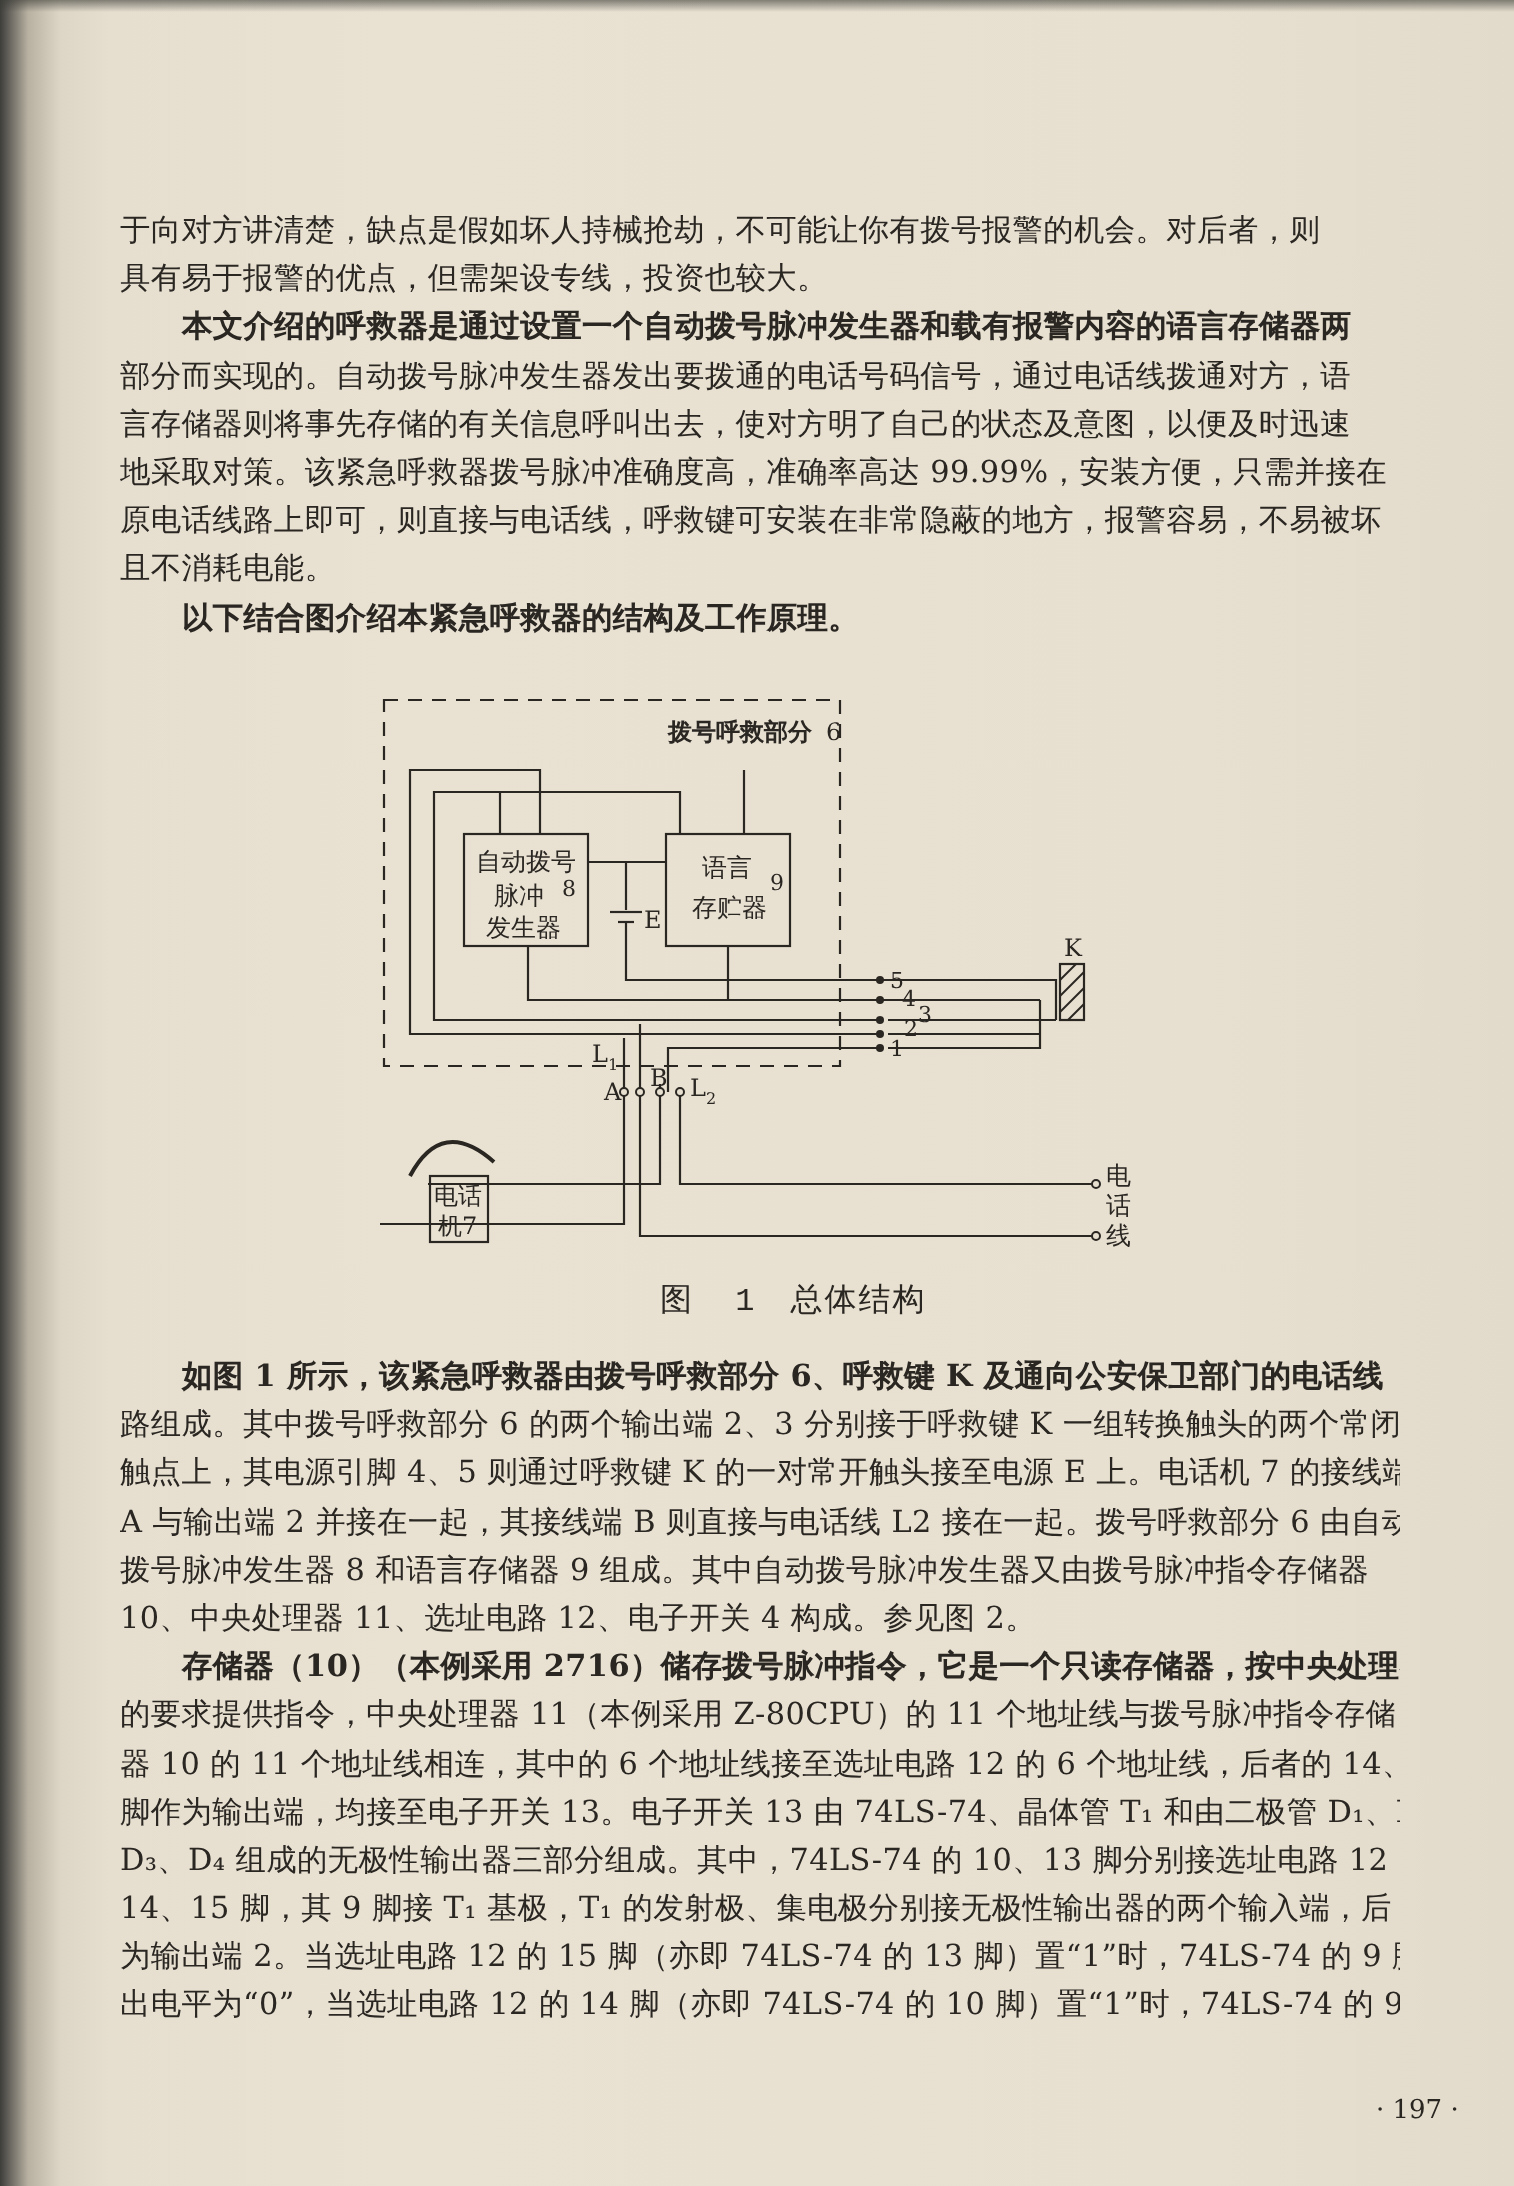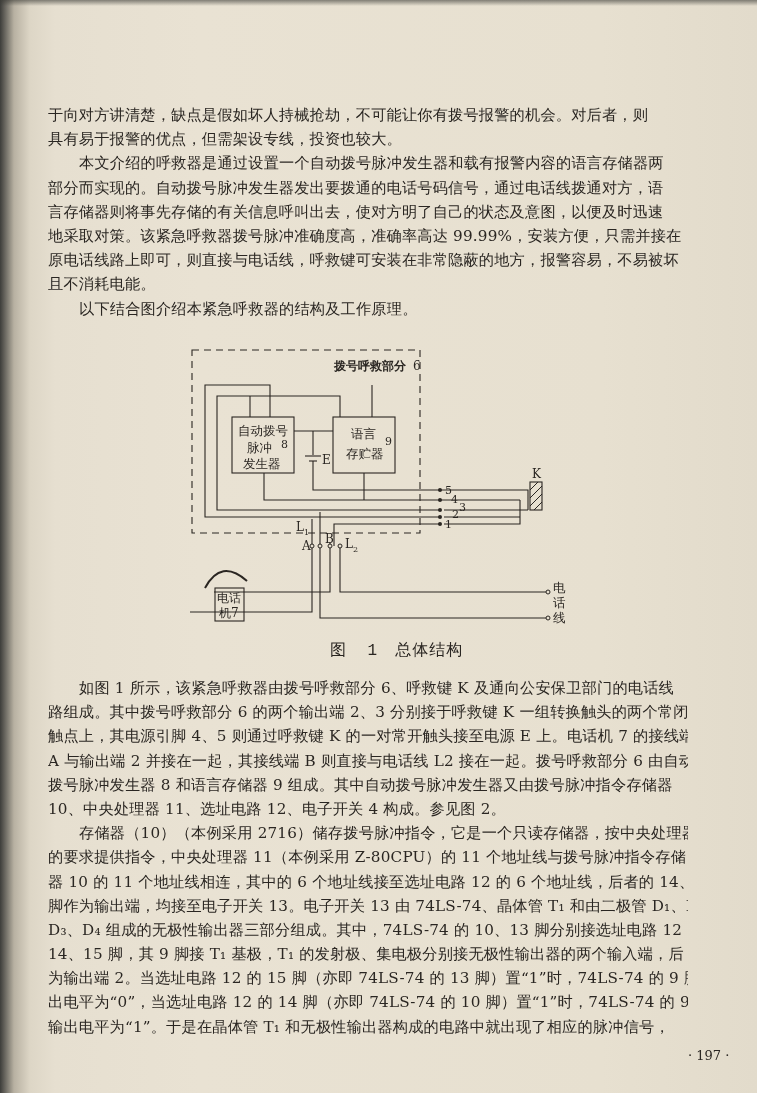--- a/index.html
+++ b/index.html
@@ -3,23 +3,23 @@
 <meta charset="utf-8">
 <style>
   html, body { margin: 0; padding: 0; }
   body {
     width: 757px; height: 1093px; overflow: hidden; position: relative;
     background: linear-gradient(90deg, #3d3d3a 0px, #b8b1a2 14px, #ddd6c6 30px, #e6dfd0 55px, #e9e2d3 200px, #e7e0d0 600px, #e2dbcb 757px);
     font-family: "DejaVu Serif", "Liberation Serif", serif;
     color: #2a2622;
   }
   .top-shadow { position: absolute; left: 0; top: 0; width: 757px; height: 6px; background: linear-gradient(180deg, rgba(60,60,55,0.6), rgba(60,60,55,0)); }
-  .text-block { position: absolute; left: 48px; width: 640px; font-size: 15.2px; letter-spacing: 0.2px; }
+  .text-block { position: absolute; left: 60px; width: 640px; font-size: 15.2px; letter-spacing: 0.2px; }
   .line { height: 24.2px; line-height: 24.2px; white-space: nowrap; overflow: hidden; }
-  .indent { padding-left: 31px; }
+  .indent { padding-left: 31px; font-weight: bold; }
   .caption { position: absolute; left: 330px; top: 640px; font-size: 16px; letter-spacing: 1px; word-spacing: 10px; font-family: Liberation Mono, monospace; }
   .page-number { position: absolute; left: 688px; top: 1048px; font-size: 13px; }
   svg text { font-family: "DejaVu Serif", "Liberation Serif", serif; fill: #2a2622; }
 </style>
 </head>
 <body>
 
 <div class="top-shadow"></div>
 
 <div class="text-block" style="top:103px;">
@@ -137,16 +137,15 @@
   <div class="line">拨号脉冲发生器 8 和语言存储器 9 组成。其中自动拨号脉冲发生器又由拨号脉冲指令存储器</div>
   <div class="line">10、中央处理器 11、选址电路 12、电子开关 4 构成。参见图 2。</div>
   <div class="line indent">存储器（10）（本例采用 2716）储存拨号脉冲指令，它是一个只读存储器，按中央处理器</div>
   <div class="line">的要求提供指令，中央处理器 11（本例采用 Z-80CPU）的 11 个地址线与拨号脉冲指令存储</div>
   <div class="line">器 10 的 11 个地址线相连，其中的 6 个地址线接至选址电路 12 的 6 个地址线，后者的 14、15</div>
   <div class="line">脚作为输出端，均接至电子开关 13。电子开关 13 由 74LS-74、晶体管 T₁ 和由二极管 D₁、D₂、</div>
   <div class="line">D₃、D₄ 组成的无极性输出器三部分组成。其中，74LS-74 的 10、13 脚分别接选址电路 12 的</div>
   <div class="line">14、15 脚，其 9 脚接 T₁ 基极，T₁ 的发射极、集电极分别接无极性输出器的两个输入端，后</div>
   <div class="line">为输出端 2。当选址电路 12 的 15 脚（亦即 74LS-74 的 13 脚）置“1”时，74LS-74 的 9 脚输</div>
   <div class="line">出电平为“0”，当选址电路 12 的 14 脚（亦即 74LS-74 的 10 脚）置“1”时，74LS-74 的 9 脚</div>
-  <div class="line">输出电平为“1”。于是在晶体管 T₁ 和无极性输出器构成的电路中就出现了相应的脉冲信号，</div>
 </div>
 
 <div class="page-number">· 197 ·</div>
 
 </body></html>

